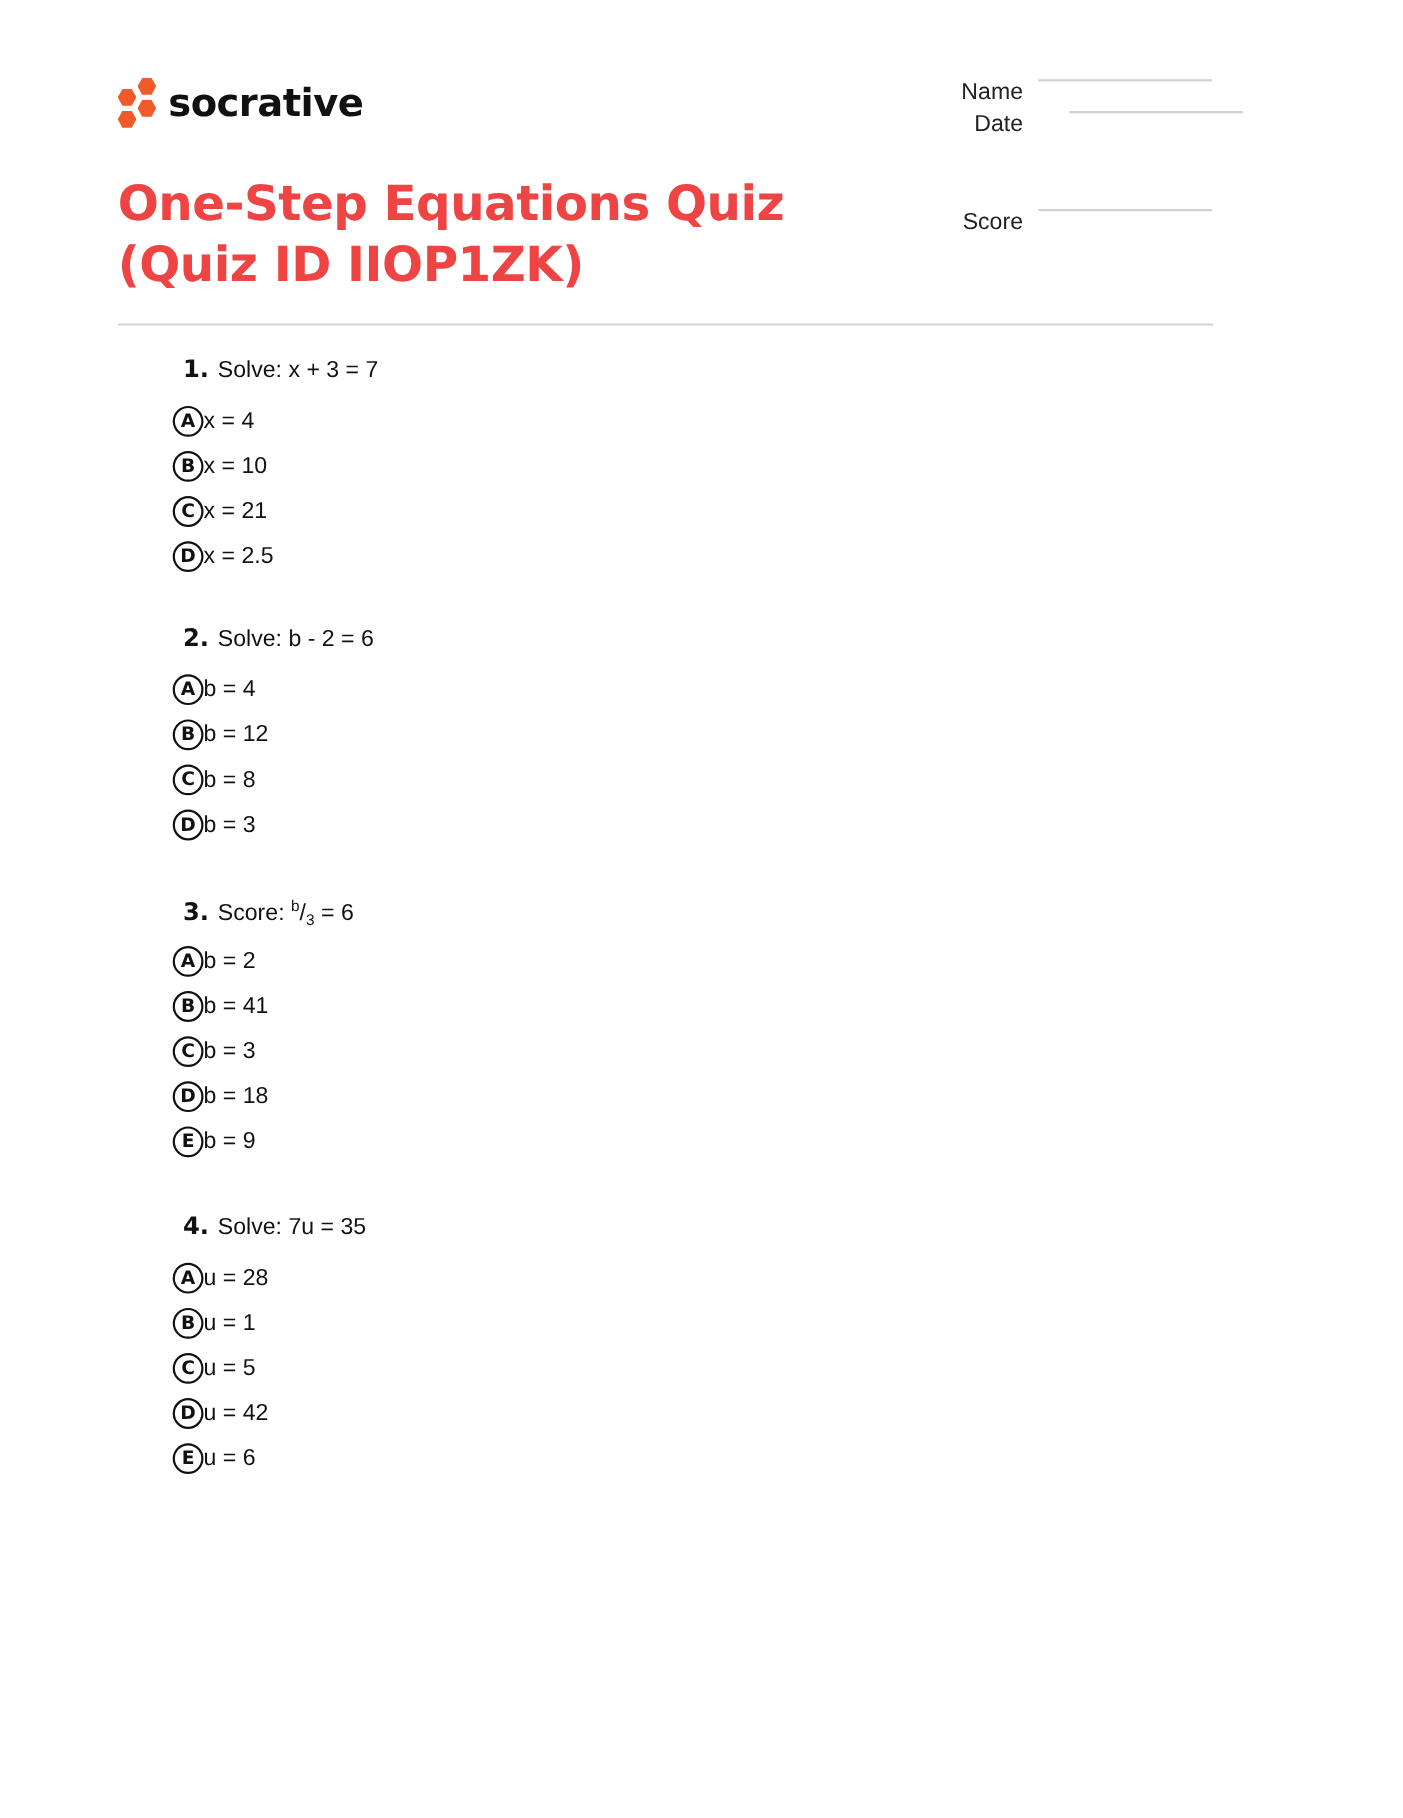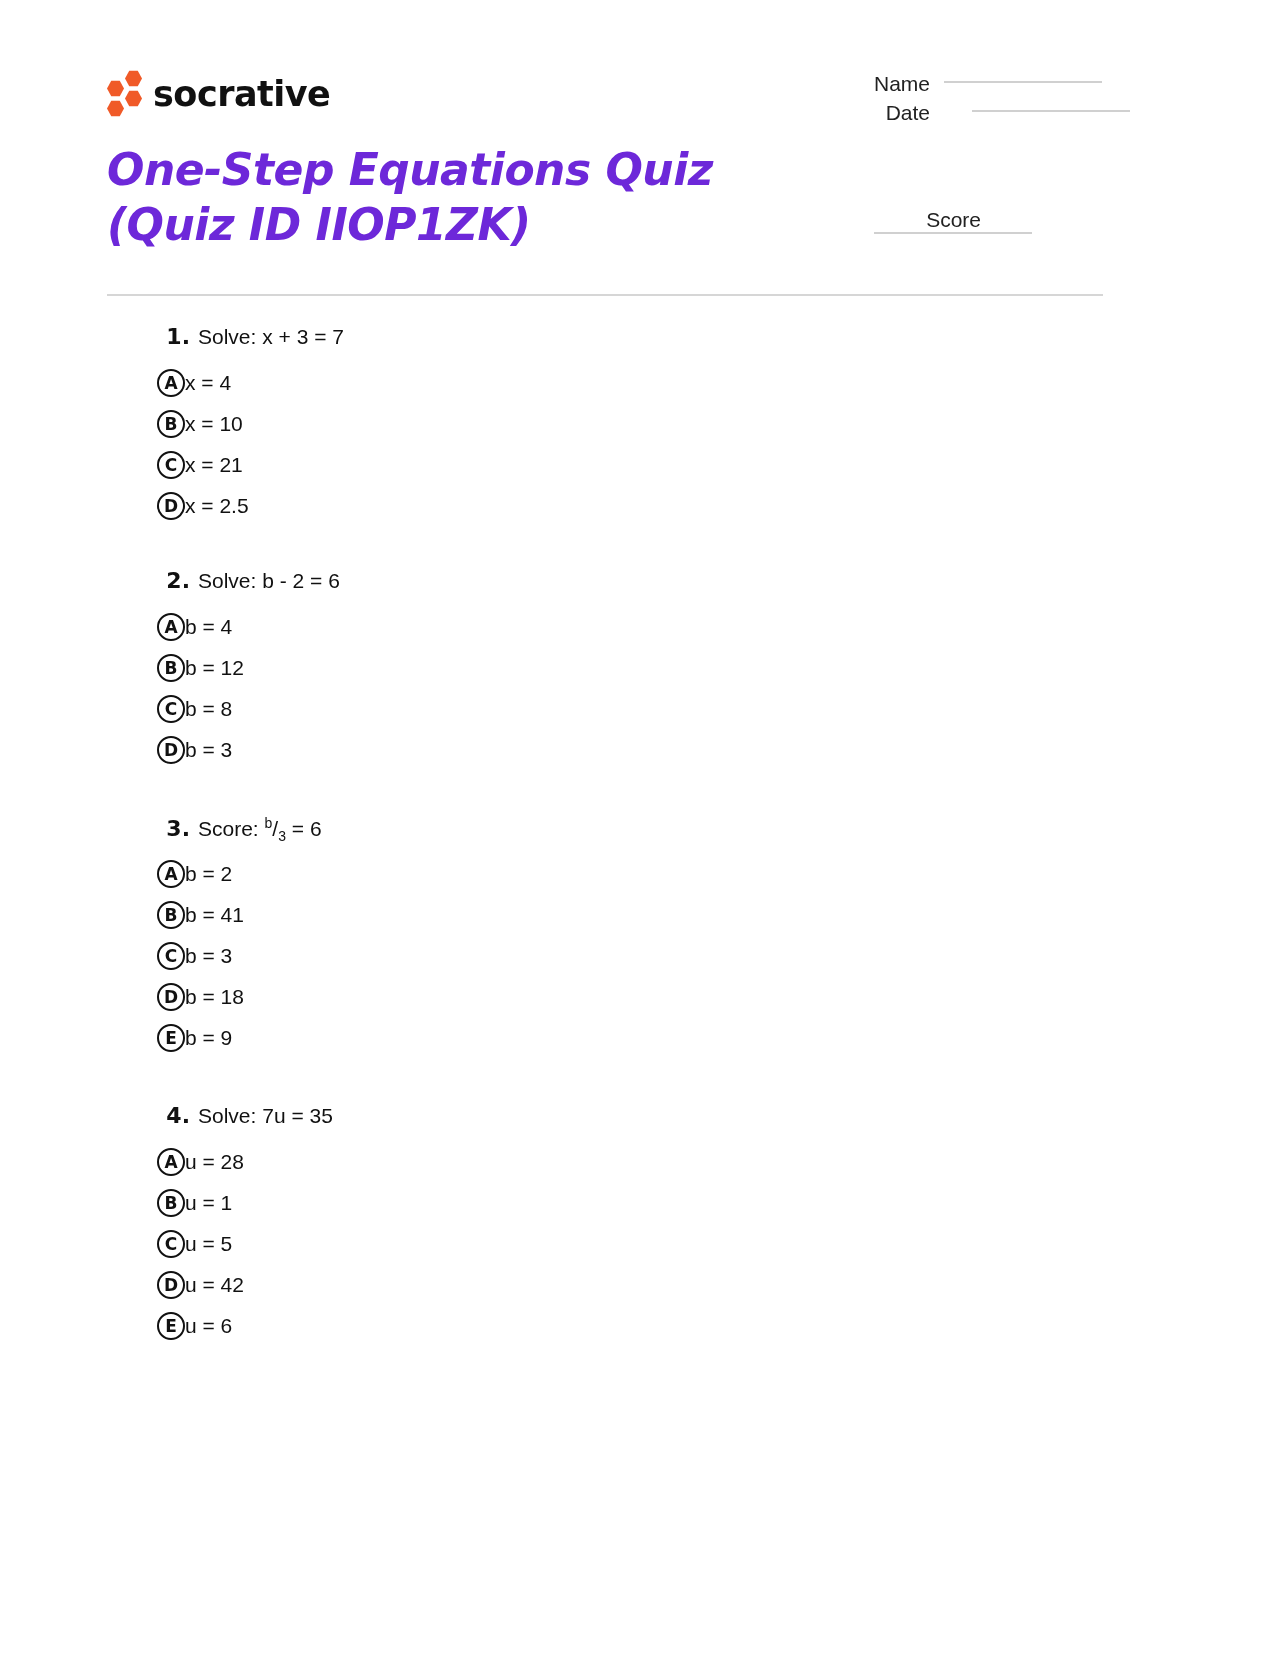--- a/index.html
+++ b/index.html
@@ -2,24 +2,24 @@
 <html><head>
   <meta charset="utf-8">
   <style>
     html, body { margin: 0; padding: 0; background: #ffffff; }
     body { width: 1275px; height: 1653px; position: relative; font-family: "Liberation Sans", sans-serif; color: #111; }
     .logo { position: absolute; left: 107px; top: 70px; display: flex; align-items: center; justify-content: center; }
     .logo-mark { width: 40px; height: 48px; position: relative; }
     .hex { position: absolute; width: 17px; height: 17px; background: #f05a28; clip-path: polygon(25% 5%, 75% 5%, 100% 50%, 75% 95%, 25% 95%, 0% 50%); }
     .logo-text { font-family: "DejaVu Sans", sans-serif; font-size: 35px; font-weight: bold; letter-spacing: -0.5px; margin-left: 6px; color: #111; }
     .meta { position: absolute; left: 860px; top: 72px; width: 245px; }
-    .meta-row { position: absolute; display: flex; align-items: center; }
+    .meta-row { position: absolute; display: flex; align-items: flex-start; }
     .meta-label { width: 70px; text-align: right; font-size: 21px; color: #222; }
     .meta-line { width: 158px; border-bottom: 2px solid #d0d0d0; margin-left: 14px; margin-bottom: 4px; }
-    .title { position: absolute; left: 107px; top: 142px; width: 740px; font-family: "DejaVu Sans", sans-serif; font-size: 44px; font-weight: bold; line-height: 55px; color: #6d28d9; letter-spacing: -0.5px; margin: 0; font-style: italic; }
+    .title { position: absolute; left: 107px; top: 158px; width: 740px; font-family: "DejaVu Sans", sans-serif; font-size: 44px; font-weight: bold; line-height: 55px; color: #ef4444; letter-spacing: -0.5px; margin: 0; }
     .divider { position: absolute; left: 107px; top: 294px; width: 996px; border-top: 2px solid #d6d6d6; }
     .question { position: absolute; left: 157px; }
     .q-head { display: flex; align-items: baseline; height: 38px; }
     .q-num { width: 33px; text-align: right; font-family: "DejaVu Sans", sans-serif; font-weight: bold; font-size: 22px; }
     .q-text { margin-left: 8px; font-size: 21px; }
     .q-text sup { font-size: 14px; }
     .q-text sub { font-size: 14px; }
     .option { display: flex; align-items: center; height: 41px; }
     .bubble { width: 28px; height: 28px; border: 2px solid #111; border-radius: 50%; display: flex; align-items: center; justify-content: center; font-family: "DejaVu Sans", sans-serif; font-weight: bold; font-size: 17px; box-sizing: border-box; cursor: pointer; }
     .opt-text { font-size: 21px; }
@@ -39,21 +39,21 @@
 
 <div class="meta">
   <div class="meta-row" style="top:0px;">
     <span class="meta-label">Name</span>
     <span class="meta-line"></span>
   </div>
   <div class="meta-row" style="top:29px;gap:28px;">
     <span class="meta-label">Date</span>
     <span class="meta-line"></span>
   </div>
-  <div class="meta-row" style="top:136px;flex-direction:column;">
+  <div class="meta-row" style="top:118px;">
     <span class="meta-label">Score</span>
     <span class="meta-line"></span>
   </div>
 </div>
 
 <h1 class="title">One-Step Equations Quiz (Quiz ID IIOP1ZK)</h1>
 
 <div class="divider"></div>
 
 <div class="question" style="top:324px;">

